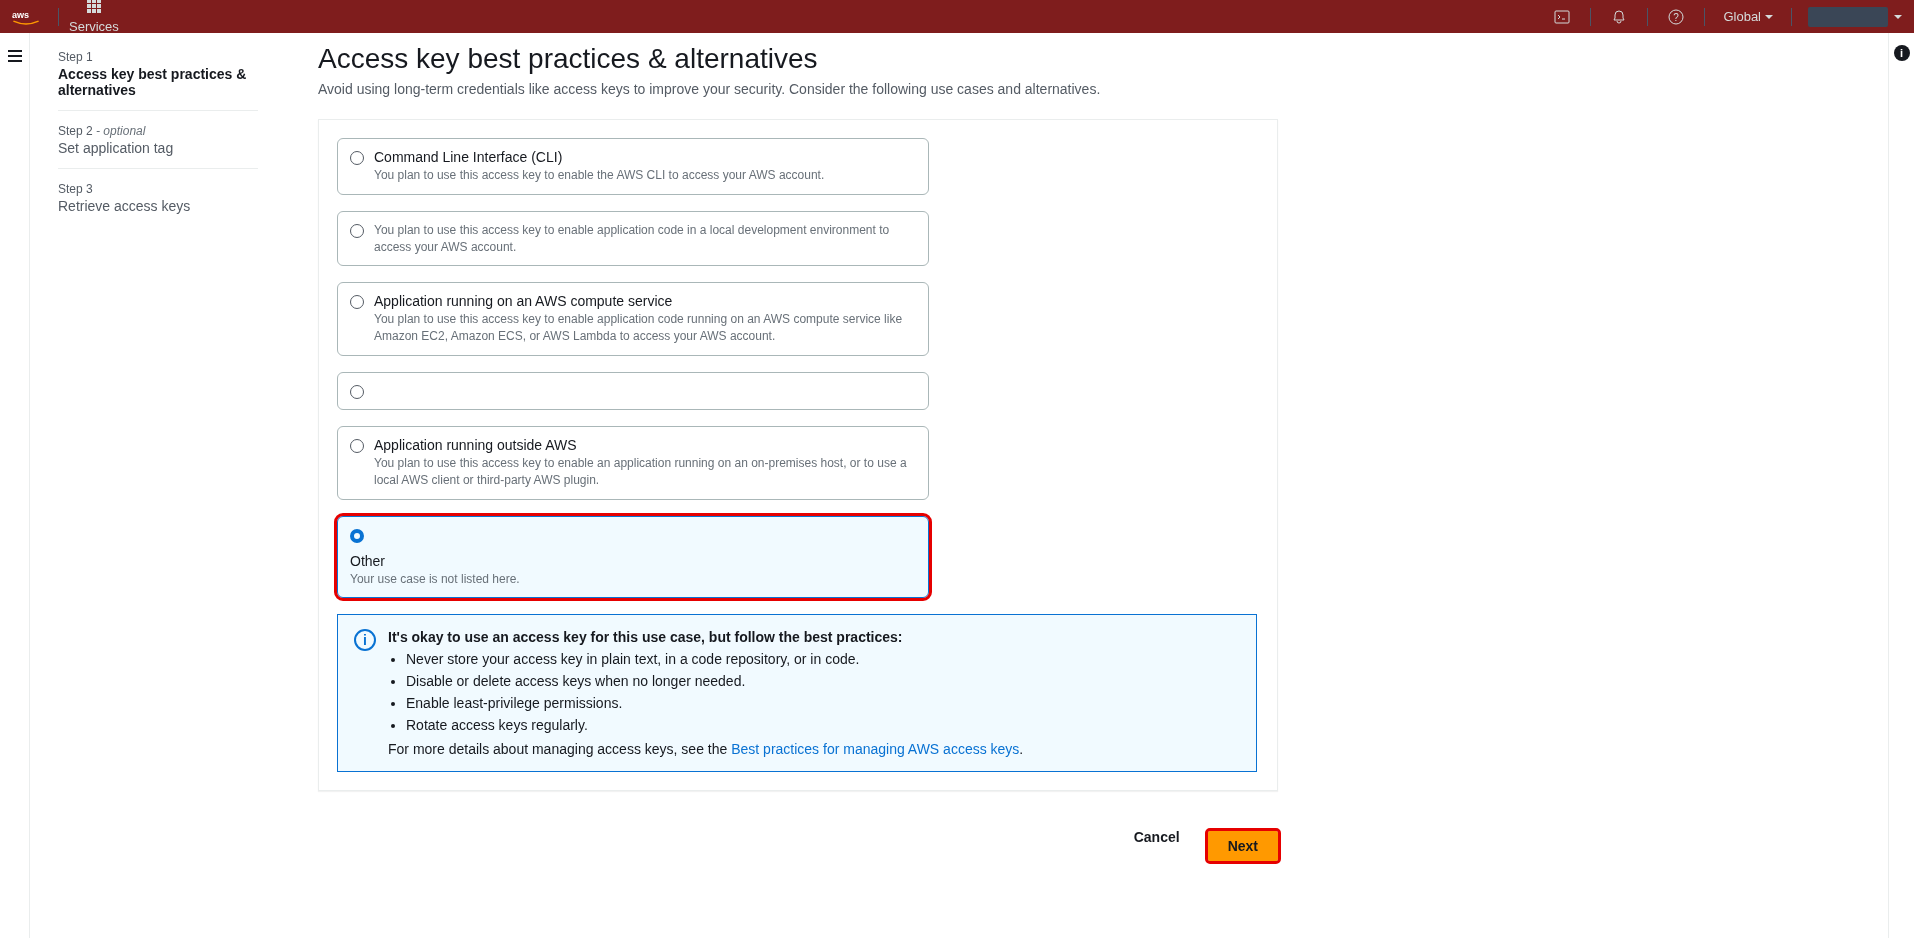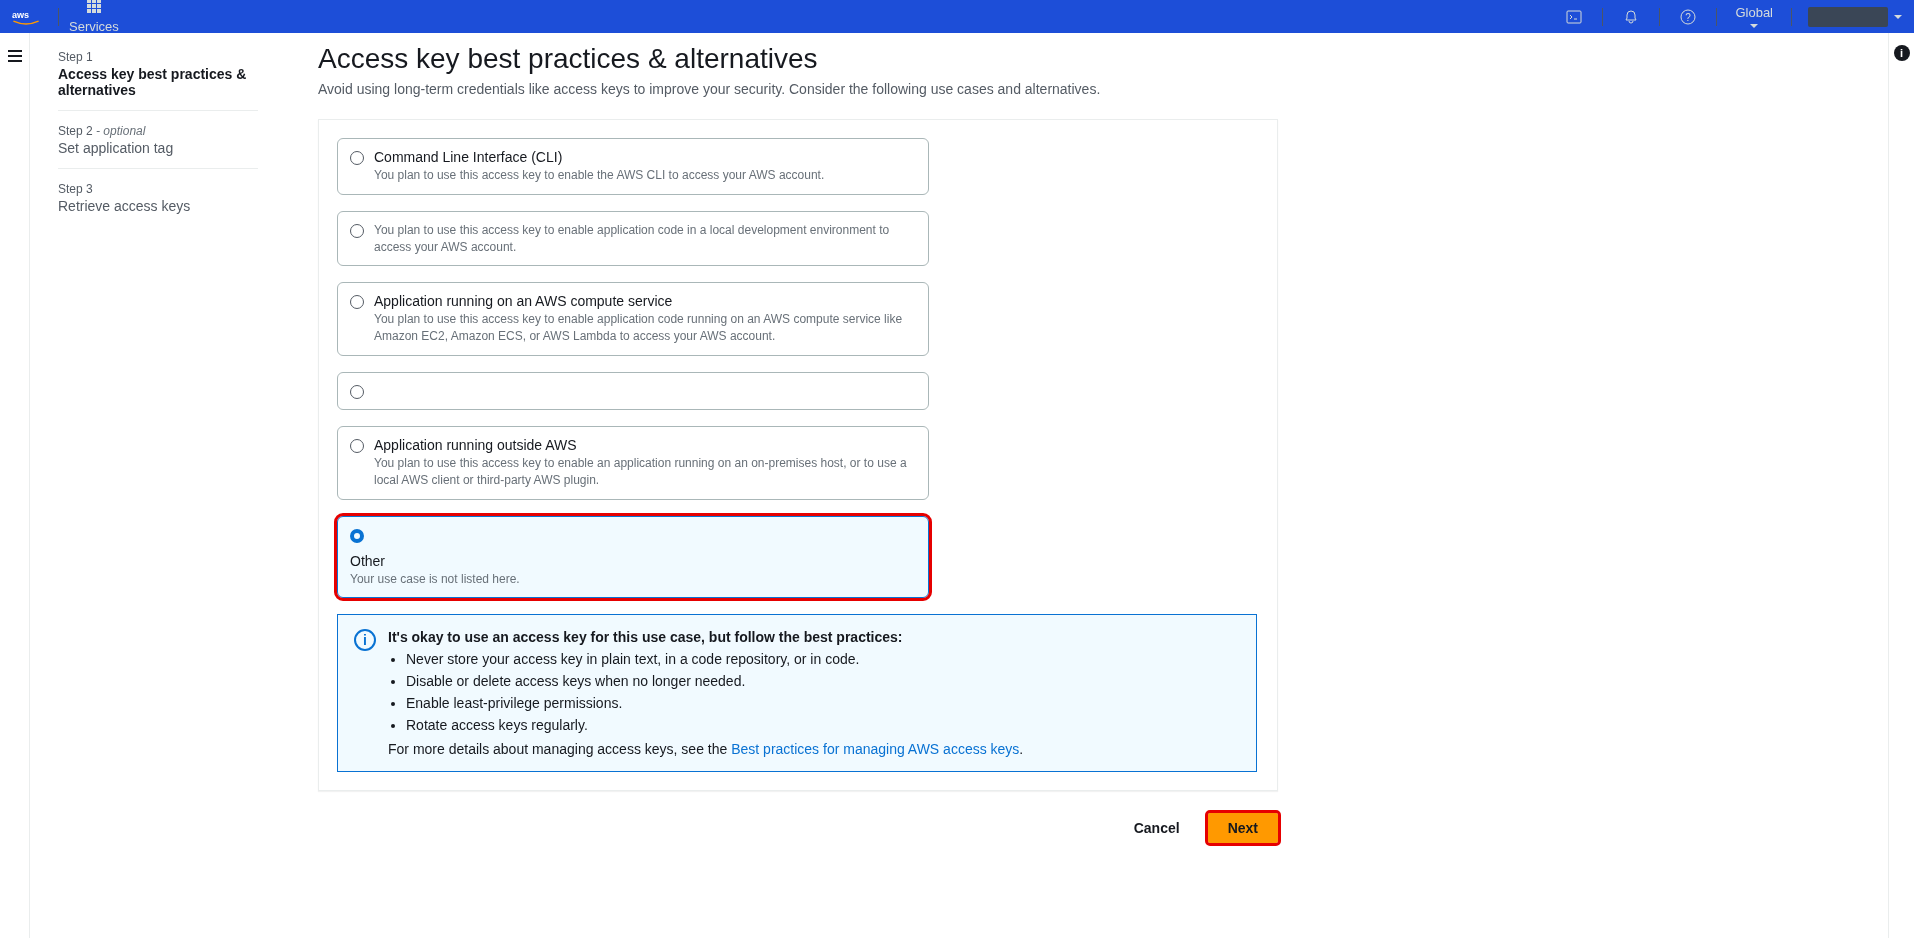--- a/index.html
+++ b/index.html
@@ -1,31 +1,31 @@
 <!DOCTYPE html>
 <html><head>
   <meta charset="utf-8">
   <style>
     * { box-sizing: border-box; margin: 0; padding: 0; }
     body { font-family: "Amazon Ember", "Helvetica Neue", Arial, sans-serif; background: #fff; color: #16191f; overflow: hidden; }
     
     
-    .topnav { background: #1d4ed8; height: 33px; display: flex; align-items: center; padding: 0 12px; color: #d5dbdb; }
+    .topnav { background: #7f1d1d; height: 33px; display: flex; align-items: center; padding: 0 12px; color: #d5dbdb; }
     .aws-logo { color: #ff9900; font-weight: bold; font-size: 15px; margin-right: 8px; display: flex; align-items: center; }
     .aws-logo svg { width: 28px; height: 18px; }
     .topnav-divider { width: 1px; height: 18px; background: #4a5567; margin: 0 10px; }
     .services-btn { display: flex; align-items: center; gap: 6px; cursor: pointer; font-size: 13px; flex-direction: column; }
     .services-grid { display: grid; grid-template-columns: repeat(3, 4px); grid-template-rows: repeat(3, 4px); gap: 1px; }
     .services-grid span { background: #d5dbdb; width: 4px; height: 4px; }
     .search-wrap { display: flex; align-items: center; background: #15181f; border: 1px solid #4a5567; border-radius: 3px; height: 24px; padding: 0 8px; margin-left: 14px; width: 440px; }
     .search-wrap input { flex: 1; background: transparent; border: none; outline: none; color: #d5dbdb; font-style: italic; font-size: 13px; }
     .search-hint { font-size: 12px; color: #879196; }
     .topnav-right { margin-left: auto; display: flex; align-items: center; }
     .topnav-icon { margin: 0 10px; cursor: pointer; display: flex; align-items: center; }
-    .region-sel { display: flex; align-items: center; gap: 4px; cursor: pointer; font-size: 13px; padding: 0 8px; flex-direction: column; }
+    .region-sel { display: flex; align-items: center; gap: 4px; cursor: pointer; font-size: 13px; padding: 0 8px; }
     .acct-box { width: 80px; height: 20px; background: #3a4656; border-radius: 2px; margin-left: 6px; }
     .caret { width: 0; height: 0; border-left: 4px solid transparent; border-right: 4px solid transparent; border-top: 4px solid #d5dbdb; }
     
     
     .main-area { position: absolute; top: 33px; bottom: 0; left: 0; right: 0; display: flex; }
     .left-rail { width: 30px; border-right: 1px solid #eaeded; padding-top: 14px; display: flex; justify-content: center; }
     .hamburger-icon { cursor: pointer; }
     .hamburger-icon div { width: 14px; height: 2px; background: #16191f; margin: 3px 0; }
     .content-scroll { flex: 1; overflow-y: auto; padding: 0; position: relative; }
     .right-rail { width: 26px; border-left: 1px solid #eaeded; padding-top: 12px; display: flex; flex-direction: column; align-items: center; background: #fff; }
@@ -59,21 +59,21 @@
     .info-banner { border: 1px solid #0972d3; background: #f1faff; padding: 14px 16px; display: flex; gap: 12px; margin-top: 4px; width: 920px; }
     .info-banner-icon { width: 22px; height: 22px; border: 2px solid #0972d3; border-radius: 50%; display: flex; align-items: center; justify-content: center; color: #0972d3; font-weight: bold; font-size: 14px; flex-shrink: 0; }
     .info-banner-body { flex: 1; font-size: 14px; color: #16191f; }
     .info-banner-title { font-weight: 700; margin-bottom: 6px; }
     .info-banner ul { margin: 4px 0 8px 18px; }
     .info-banner li { margin: 6px 0; }
     .info-link { color: #0972d3; text-decoration: none; }
 
     .button-row { display: flex; justify-content: flex-end; gap: 8px; margin-top: 22px; align-items: center; }
     .btn-cancel { padding: 6px 20px; font-size: 14px; background: none; border: none; cursor: pointer; color: #16191f; font-weight: 700; }
-    .btn-primary { padding: 7px 20px; font-size: 14px; background: #ff9900; color: #16191f; border: none; border-radius: 2px; font-weight: 700; cursor: pointer; outline: 3px solid #e60000; outline-offset: 0; }
+    .btn-primary { padding: 7px 20px; font-size: 14px; background: #ff9900; color: #16191f; border: none; border-radius: 2px; font-weight: 700; cursor: pointer; outline: 3px solid #e60000; outline-offset: 0; margin-top: 18px; }
   </style>
 </head>
 <body>
 
 <div class="topnav">
   <div class="aws-logo">
     <svg viewBox="0 0 40 24">
         <text x="0" y="14" fill="#fff" font-size="13" font-weight="bold">aws</text>
         <path d="M2 18 Q20 26 38 18" stroke="#ff9900" stroke-width="2" fill="none"></path>
       </svg>

